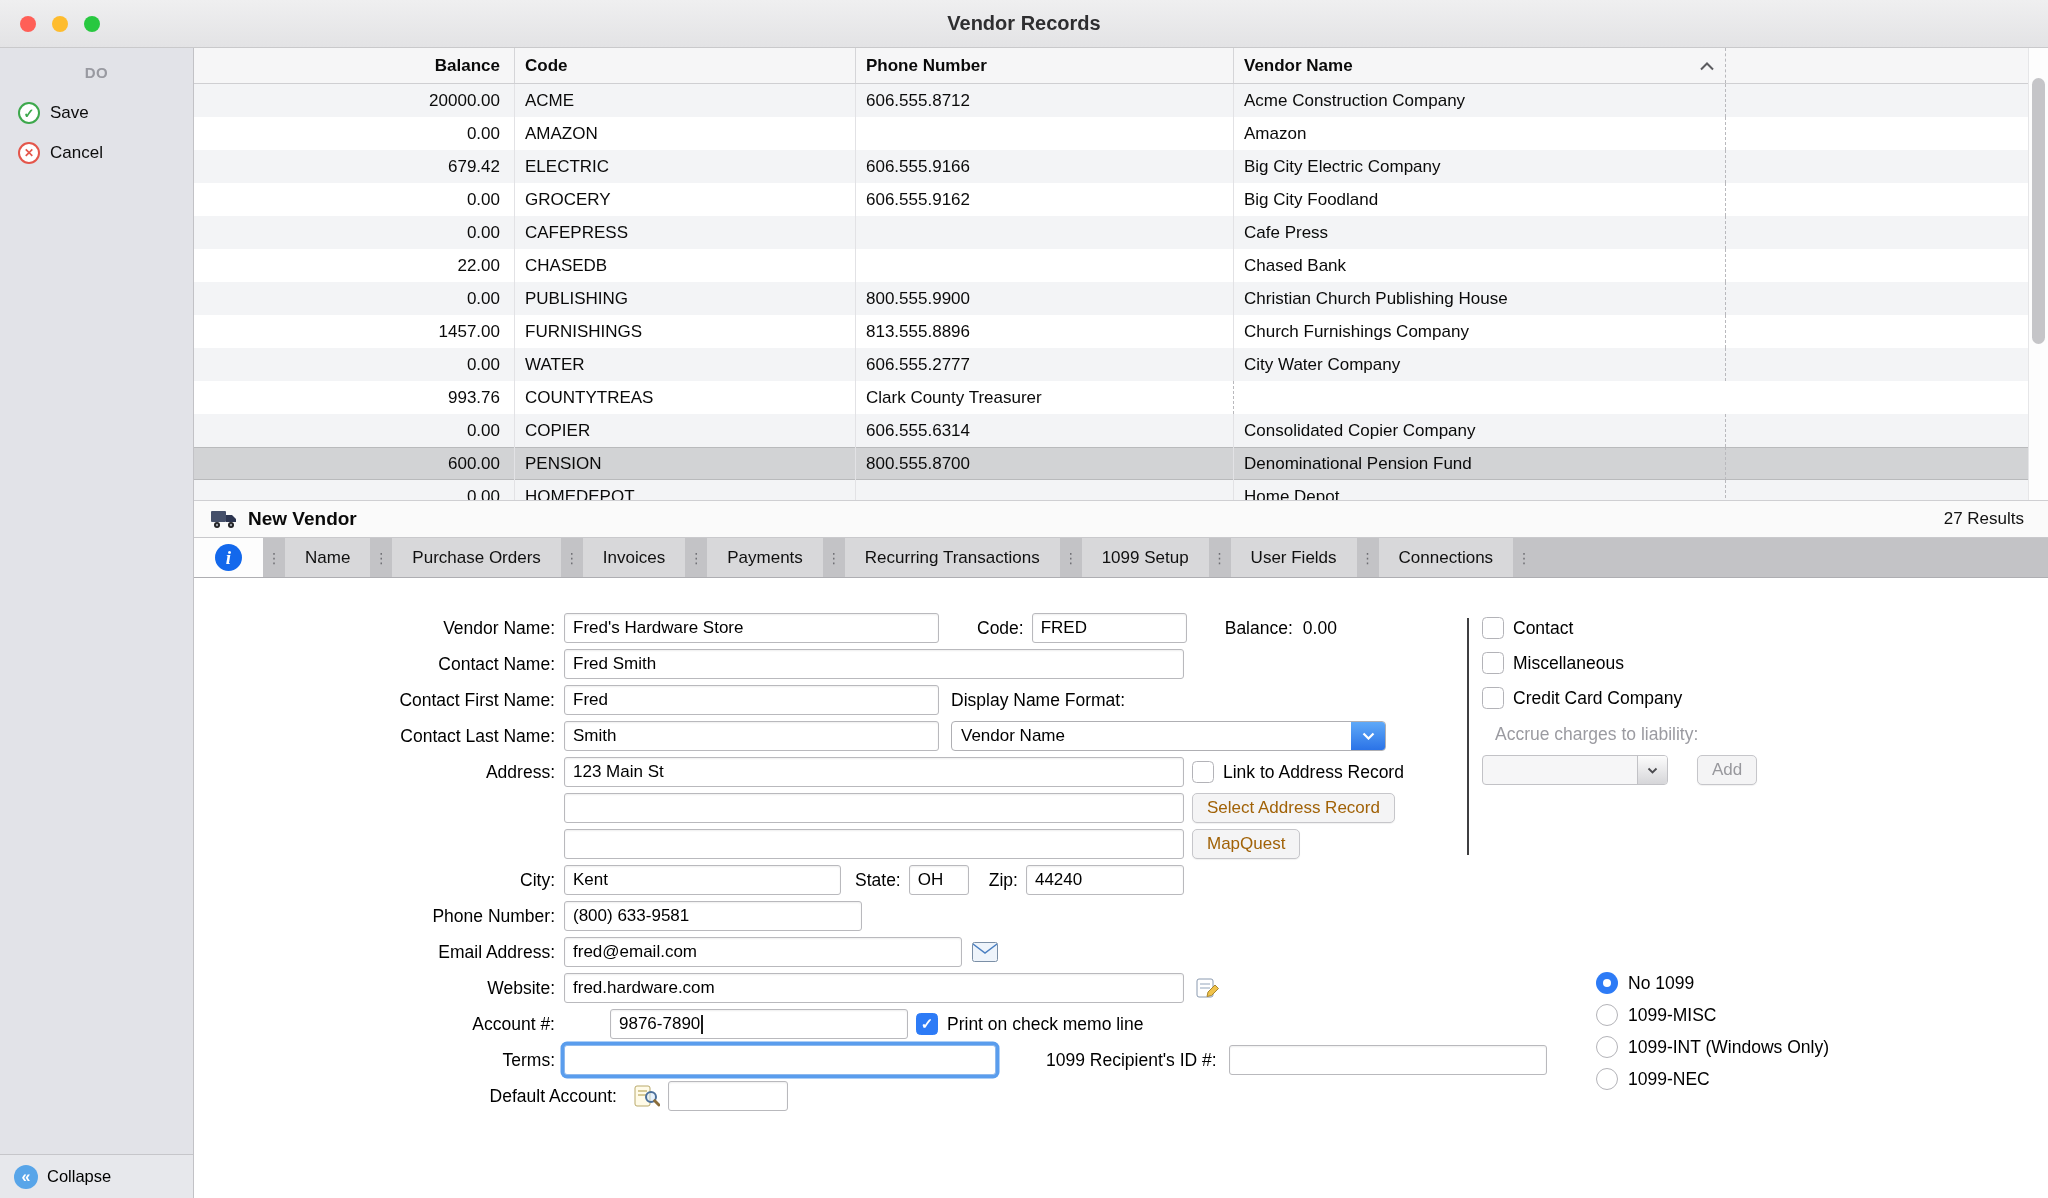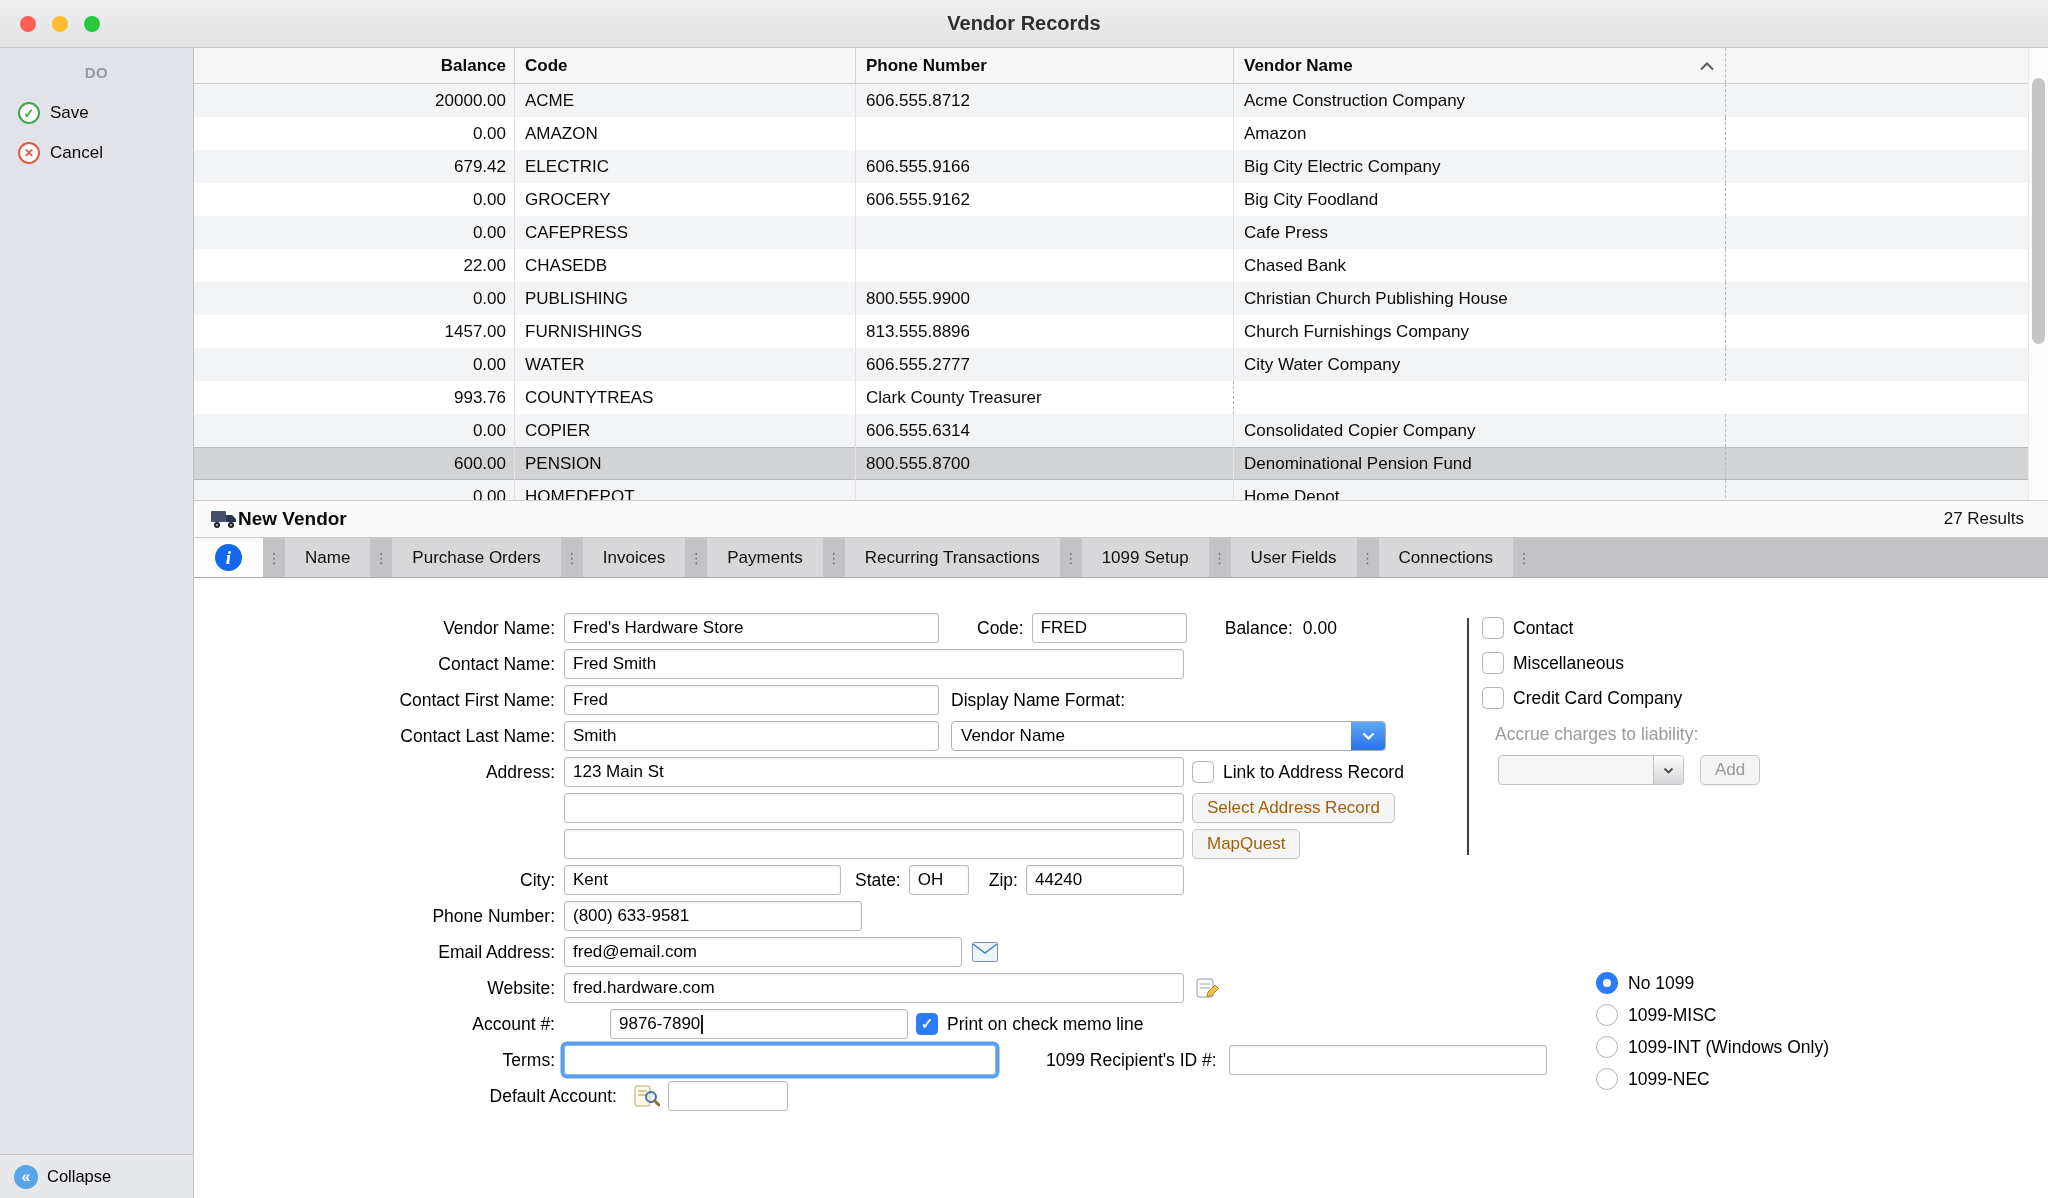--- a/index.html
+++ b/index.html
@@ -31,30 +31,30 @@
   .icon-circle.collapse { background:#58a5e9; color:#fff; border:none; font-size:16px; width:24px; height:24px; font-weight:bold; }
 
   
   .table-wrap { height:452px; overflow:hidden; position:relative; background:#fff; flex:none; }
   .thead-row, .trow { display:grid; grid-template-columns:321px 341px 378px 492px 1fr; }
   .thead-row { height:36px; background:#f6f6f7; border-bottom:1px solid #cfcfd2; font-weight:bold; }
   .trow { height:33px; }
   .trow.shade { background:#f3f4f6; }
   .trow.selected { background:#d2d3d5; box-shadow:inset 0 1px 0 #b9babc, inset 0 -1px 0 #b9babc; }
   .tcell { display:flex; align-items:center; font-size:17px; color:#0a0a0a; padding:0 10px; overflow:hidden; white-space:nowrap; }
-  .tcell.num { justify-content:flex-end; padding-right:8px; }
+  .tcell.num { justify-content:flex-end; padding-right:14px; }
   .cb { border-right:1px solid #e2e2e5; }
   .thead-row .cb { border-right:1px solid #d5d5d8; }
   .cb-dash { border-right:1px dashed #b9b9bd; }
   .vendor-head { justify-content:space-between; }
   .vscroll { position:absolute; top:0; right:0; width:20px; height:452px; border-left:1px solid #e6e6e8; background:#fdfdfd; }
   .vthumb { position:absolute; top:30px; left:3px; width:13px; height:266px; background:#c5c5c8; border-radius:7px; }
 
   
-  .record-bar { height:38px; background:#fafafa; border-top:1px solid #cfcfd2; border-bottom:1px solid #c9c9cc; display:flex; align-items:center; padding:0 24px 0 16px; flex:none; }
+  .record-bar { height:38px; background:#fafafa; border-top:1px solid #cfcfd2; border-bottom:1px solid #c9c9cc; display:flex; align-items:center; padding:0 24px 0 16px; gap:10px; flex:none; }
   .record-title { font-size:19px; font-weight:600; color:#0a0a0a; }
   .record-results { margin-left:auto; font-size:17px; color:#121212; }
 
   
   .tabbar { height:40px; background:#c3c3c6; display:flex; align-items:stretch; border-bottom:1px solid #aeaeb2; flex:none; }
   .tab { display:flex; align-items:center; padding:0 20px; font-size:17px; background:#d8d8da; color:#101010; white-space:nowrap; }
   .tab.selected { background:#fdfdfd; }
   .info-tab { padding:0 21px; }
   .info-circle { width:27px; height:27px; border-radius:50%; background:#1368ec; color:#fff; display:flex; align-items:center; justify-content:center; font-family:"Liberation Serif", serif; font-style:italic; font-weight:bold; font-size:19px; }
   .tabsep { display:flex; align-items:center; color:#6e6e73; font-size:14px; padding:0 4px; }
@@ -83,21 +83,21 @@
   .checkbox.checked { background:#2d7bf6; border-color:#2d7bf6; display:flex; align-items:center; justify-content:center; color:#fff; font-size:15px; font-weight:bold; }
   .btn { height:30px; display:inline-flex; align-items:center; padding:0 14px; background:#f4f4f5; border:1px solid #c6c6ca; border-radius:5px; font-size:17px; color:#a16207; box-shadow:0 1px 1px rgba(0,0,0,.06); font-family:"Liberation Sans", sans-serif; }
   .btn.disabled { color:#98989d; }
   .field-icon { display:flex; align-items:center; flex:none; }
 
   
   .vdivider { position:absolute; left:1273px; top:40px; width:2px; height:237px; background:#3f3f41; }
   .flags { position:absolute; left:1288px; top:35px; }
   .flags .cb-row { height:30px; margin-bottom:5px; font-size:17.5px; }
   .accrue-label { position:absolute; left:1301px; top:146px; color:#9b9ba1; }
-  .accrue-row { position:absolute; left:1288px; top:177px; display:flex; align-items:flex-end; gap:16px;margin-left:16px; }
+  .accrue-row { position:absolute; left:1288px; top:177px; display:flex; align-items:flex-end; gap:29px; }
   .accrue-dd { width:186px; height:30px; border:1px solid #c2c2c6; border-radius:4px; background:#f6f6f7; display:flex; align-items:center; }
   .accrue-btn { margin-left:auto; width:30px; height:100%; background:linear-gradient(#fcfcfc,#d6d6d9); border-left:1px solid #c2c2c6; border-radius:0 3px 3px 0; display:flex; align-items:center; justify-content:center; }
   .radio-group { position:absolute; left:1402px; top:392px; }
   .radio-row { display:flex; align-items:center; gap:10px; height:26px; margin-bottom:6px; font-size:17.5px; }
   .radio { width:22px; height:22px; border-radius:50%; border:1.5px solid #b3b3b8; background:#fff; flex:none; }
   .radio.selected { border:none; background:#2d7bf6; display:flex; align-items:center; justify-content:center; }
   .radio.selected::after { content:""; width:8px; height:8px; background:#fff; border-radius:50%; }
 </style>
 </head>
 <body>

